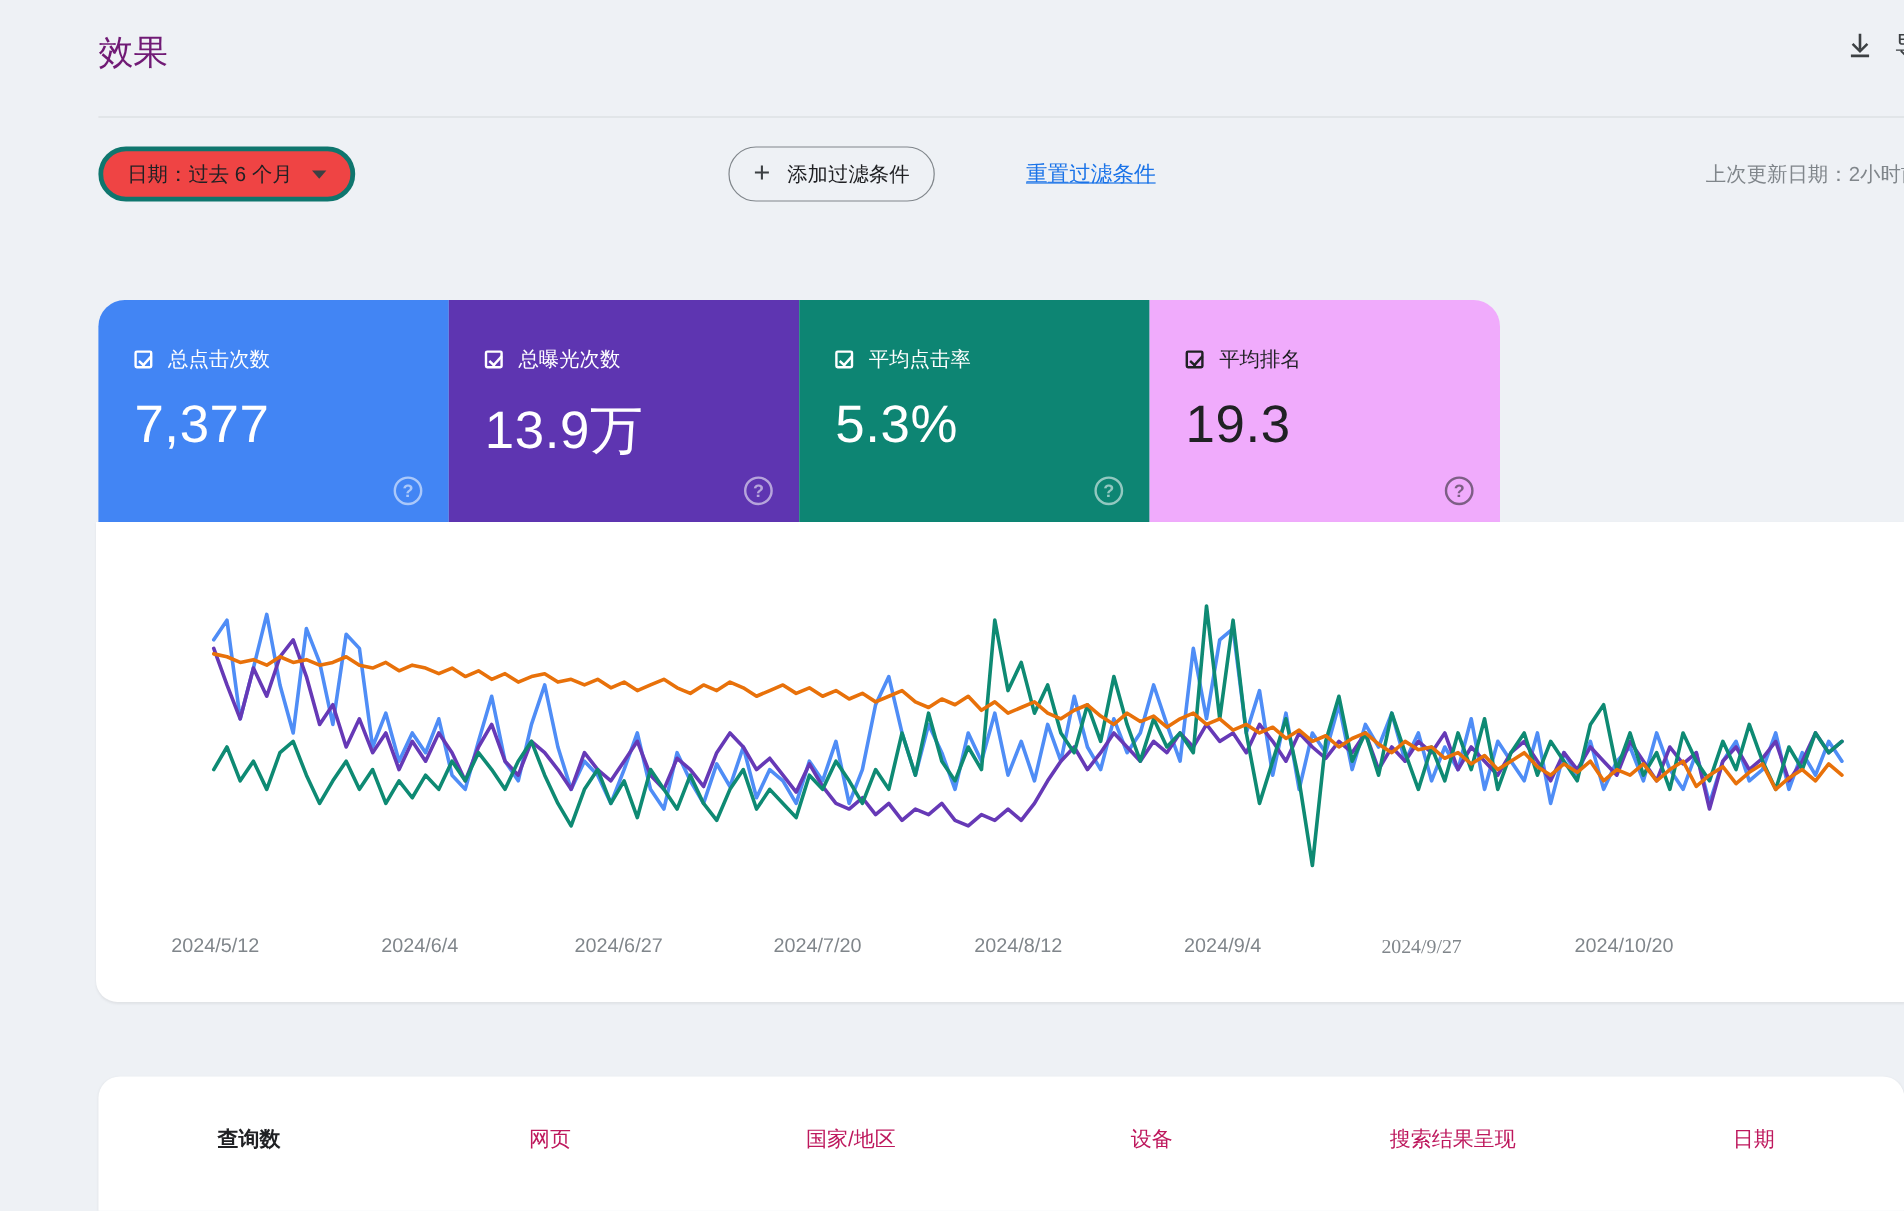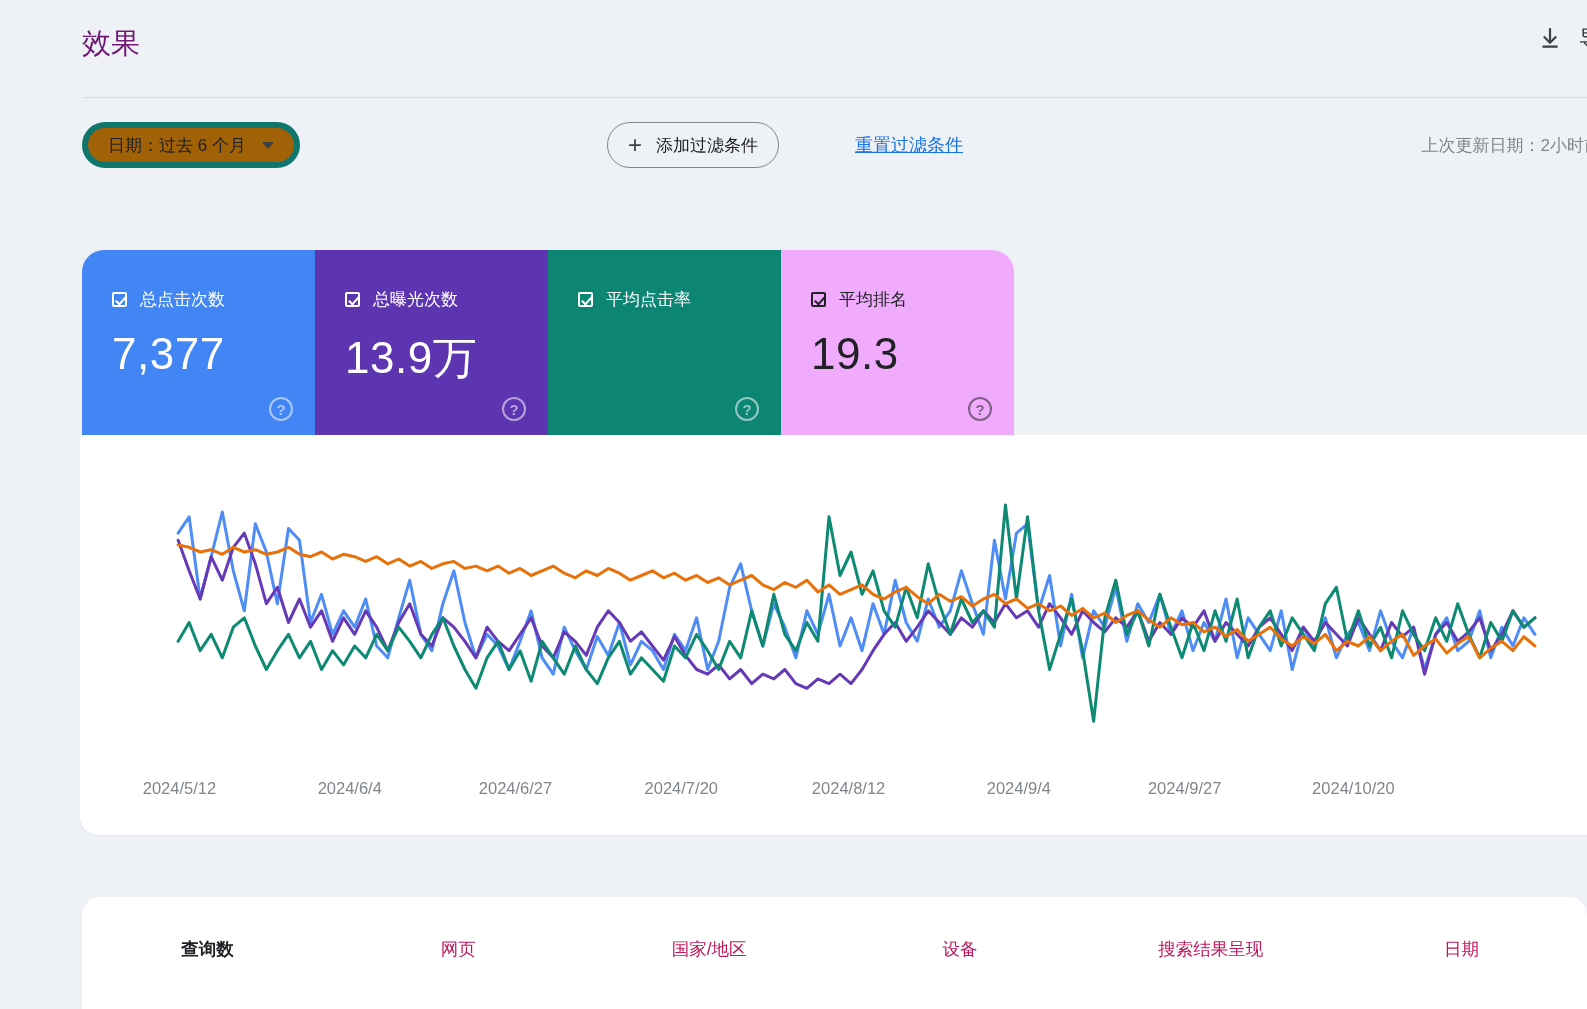--- a/index.html
+++ b/index.html
@@ -28,21 +28,21 @@
 
   
   .filters { position: absolute; left: 82px; top: 122px; right: 0; height: 46px; }
   .chip {
     position: absolute; top: 0; height: 46px;
     display: inline-flex; align-items: center;
     padding: 0 20px; border-radius: 23px;
     font-size: 17px; color: #202124; cursor: pointer;
     white-space: nowrap;
   }
-  .chip-date { left: 0; background: #a16207; border: 6px solid #0f766e; }
+  .chip-date { left: 0; background: #ef4444; border: 4px solid #0f766e; }
   .chip-outline { background: transparent; border: 1px solid #80868b; }
   .chip-searchtype { left: 273px; }
   .chip-addfilter { left: 525px; }
   .caret-icon {
     width: 0; height: 0; margin-left: 16px;
     border-left: 6px solid transparent; border-right: 6px solid transparent;
     border-top: 7px solid #3c4043;
   }
   .plus-glyph { font-size: 24px; font-weight: 400; margin-right: 14px; color: #3c4043; }
   .reset-link {
@@ -50,21 +50,21 @@
     color: #1a73e8; font-size: 18px; text-decoration: underline; cursor: pointer;
     white-space: nowrap;
   }
   .last-updated {
     position: absolute; right: -14px; top: 12px;
     color: #80868b; font-size: 17px; white-space: nowrap;
   }
 
   
   .metric-cards { position: absolute; left: 82px; top: 250px; width: 1168px; height: 185px; display: flex; }
-  .metric-card { width: 233px; height: 185px; position: relative; padding: 38px 0 0 30px; cursor: pointer; }
+  .metric-card { width: 292px; height: 185px; position: relative; padding: 38px 0 0 30px; cursor: pointer; }
   .metric-card:first-child { border-top-left-radius: 22px; }
   .metric-card:last-child  { border-top-right-radius: 22px; }
   .metric-head { display: flex; align-items: center; gap: 13px; font-size: 17px; }
   .checkbox-icon {
     width: 15px; height: 15px; border: 2px solid currentColor; border-radius: 2px;
     position: relative; flex: 0 0 auto;
   }
   .checkbox-icon::after {
     content: ""; position: absolute; left: 4px; top: 0px;
     width: 4px; height: 9px;
@@ -91,21 +91,21 @@
   .x-tick {
     position: absolute; transform: translateX(-50%);
     font-size: 16.5px; color: #80868b; white-space: nowrap;
   }
   .x-tick:nth-child(1) { left: 6.6%; }
   .x-tick:nth-child(2) { left: 17.9%; }
   .x-tick:nth-child(3) { left: 28.9%; }
   .x-tick:nth-child(4) { left: 39.9%; }
   .x-tick:nth-child(5) { left: 51.0%; text-align: right; }
   .x-tick:nth-child(6) { left: 62.3%; }
-  .x-tick:nth-child(7) { left: 73.3%; }
+  .x-tick:nth-child(7) { left: 73.3%; font-family: Liberation Serif, serif; }
   .x-tick:nth-child(8) { left: 84.5%; }
 
   
   .table-card {
     position: absolute; left: 82px; top: 897px; right: 0; height: 140px;
     background: #ffffff; border-radius: 18px 18px 0 0;
     box-shadow: 0 1px 2px rgba(60,64,67,0.08);
   }
   .tabs { display: flex; padding-top: 40px; }
   .tab {
@@ -159,20 +159,21 @@
       <span>总曝光次数</span>
     </div>
     <div class="metric-value">13.9万</div>
     <span class="help-icon">?</span>
   </div>
   <div class="metric-card" style="background: rgb(13, 133, 115); color: rgb(255, 255, 255);">
     <div class="metric-head">
       <span class="checkbox-icon"></span>
       <span>平均点击率</span>
     </div>
+    <div class="metric-value">5.3%</div>
     <span class="help-icon">?</span>
   </div>
   <div class="metric-card" style="background: #f0abfc; color: rgb(32, 33, 36);">
     <div class="metric-head">
       <span class="checkbox-icon"></span>
       <span>平均排名</span>
     </div>
     <div class="metric-value">19.3</div>
     <span class="help-icon">?</span>
   </div>

